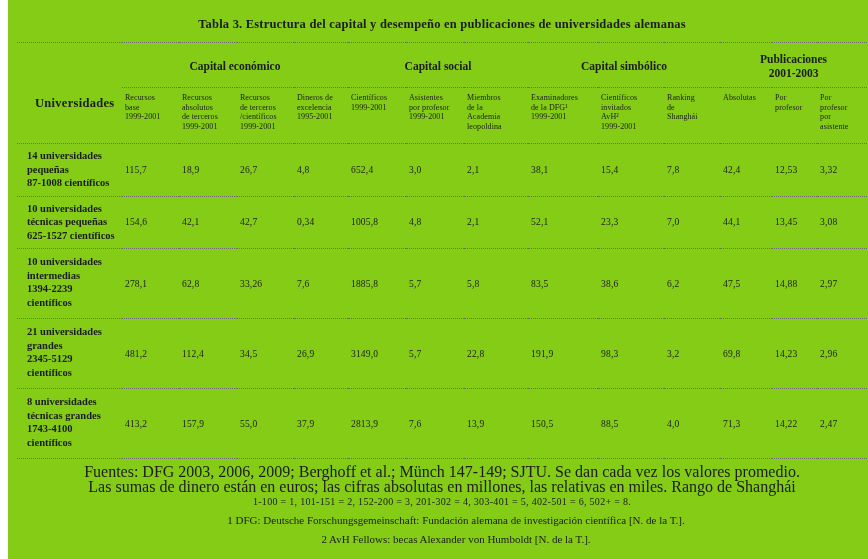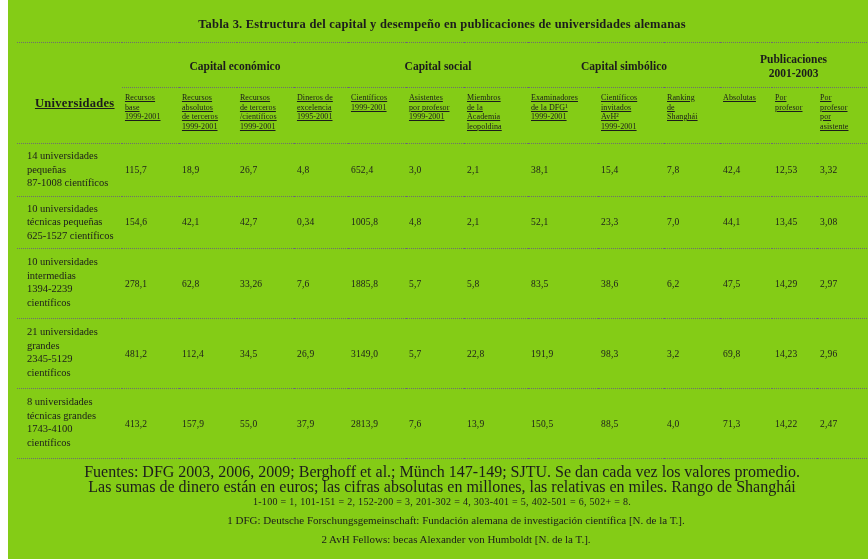--- a/index.html
+++ b/index.html
@@ -34,42 +34,42 @@
     font-size: 11.5px;
     font-weight: bold;
     text-align: center;
     vertical-align: middle;
     padding: 9px 2px 7px 2px;
     white-space: pre-line;
     line-height: 14px;
   }
   th.corner { width: 105px; }
   
-  tr.colhead-row th { border-bottom: 1px dotted #6e6e6e; vertical-align: top; text-decoration: underline; }
+  tr.colhead-row th { border-bottom: 1px dotted #6e6e6e; vertical-align: top; }
   th.uni {
     font-size: 12.5px;
     font-weight: bold;
     text-align: left;
     padding: 8px 2px 8px 18px;
     letter-spacing: 0.3px;
   }
   th.ch {
     font-size: 8px;
     font-weight: normal;
     text-align: left;
     padding: 5px 2px 12px 3px;
     line-height: 9.5px;
     white-space: pre-line;
     letter-spacing: 0.1px;
   }
   
   tbody th, tbody td { border-bottom: 1px dotted #6e6e6e; }
   th.rl {
     font-size: 10.5px;
-    font-weight: normal;
+    font-weight: bold;
     text-align: left;
     vertical-align: top;
     padding: 5px 2px 6px 10px;
     line-height: 13.5px;
     white-space: pre-line;
   }
   td.val {
     font-size: 9.5px;
     text-align: left;
     vertical-align: middle;
@@ -220,21 +220,21 @@
         <td class="val">62,8</td>
         <td class="val">33,26</td>
         <td class="val">7,6</td>
         <td class="val">1885,8</td>
         <td class="val">5,7</td>
         <td class="val">5,8</td>
         <td class="val">83,5</td>
         <td class="val">38,6</td>
         <td class="val">6,2</td>
         <td class="val">47,5</td>
-        <td class="val">14,29</td>
+        <td class="val">14,88</td>
         <td class="val">2,97</td>
       </tr>
       <tr class="tall">
         <th class="rl">21 universidades
 grandes
 2345-5129
 científicos</th>
         <td class="val">481,2</td>
         <td class="val">112,4</td>
         <td class="val">34,5</td>

